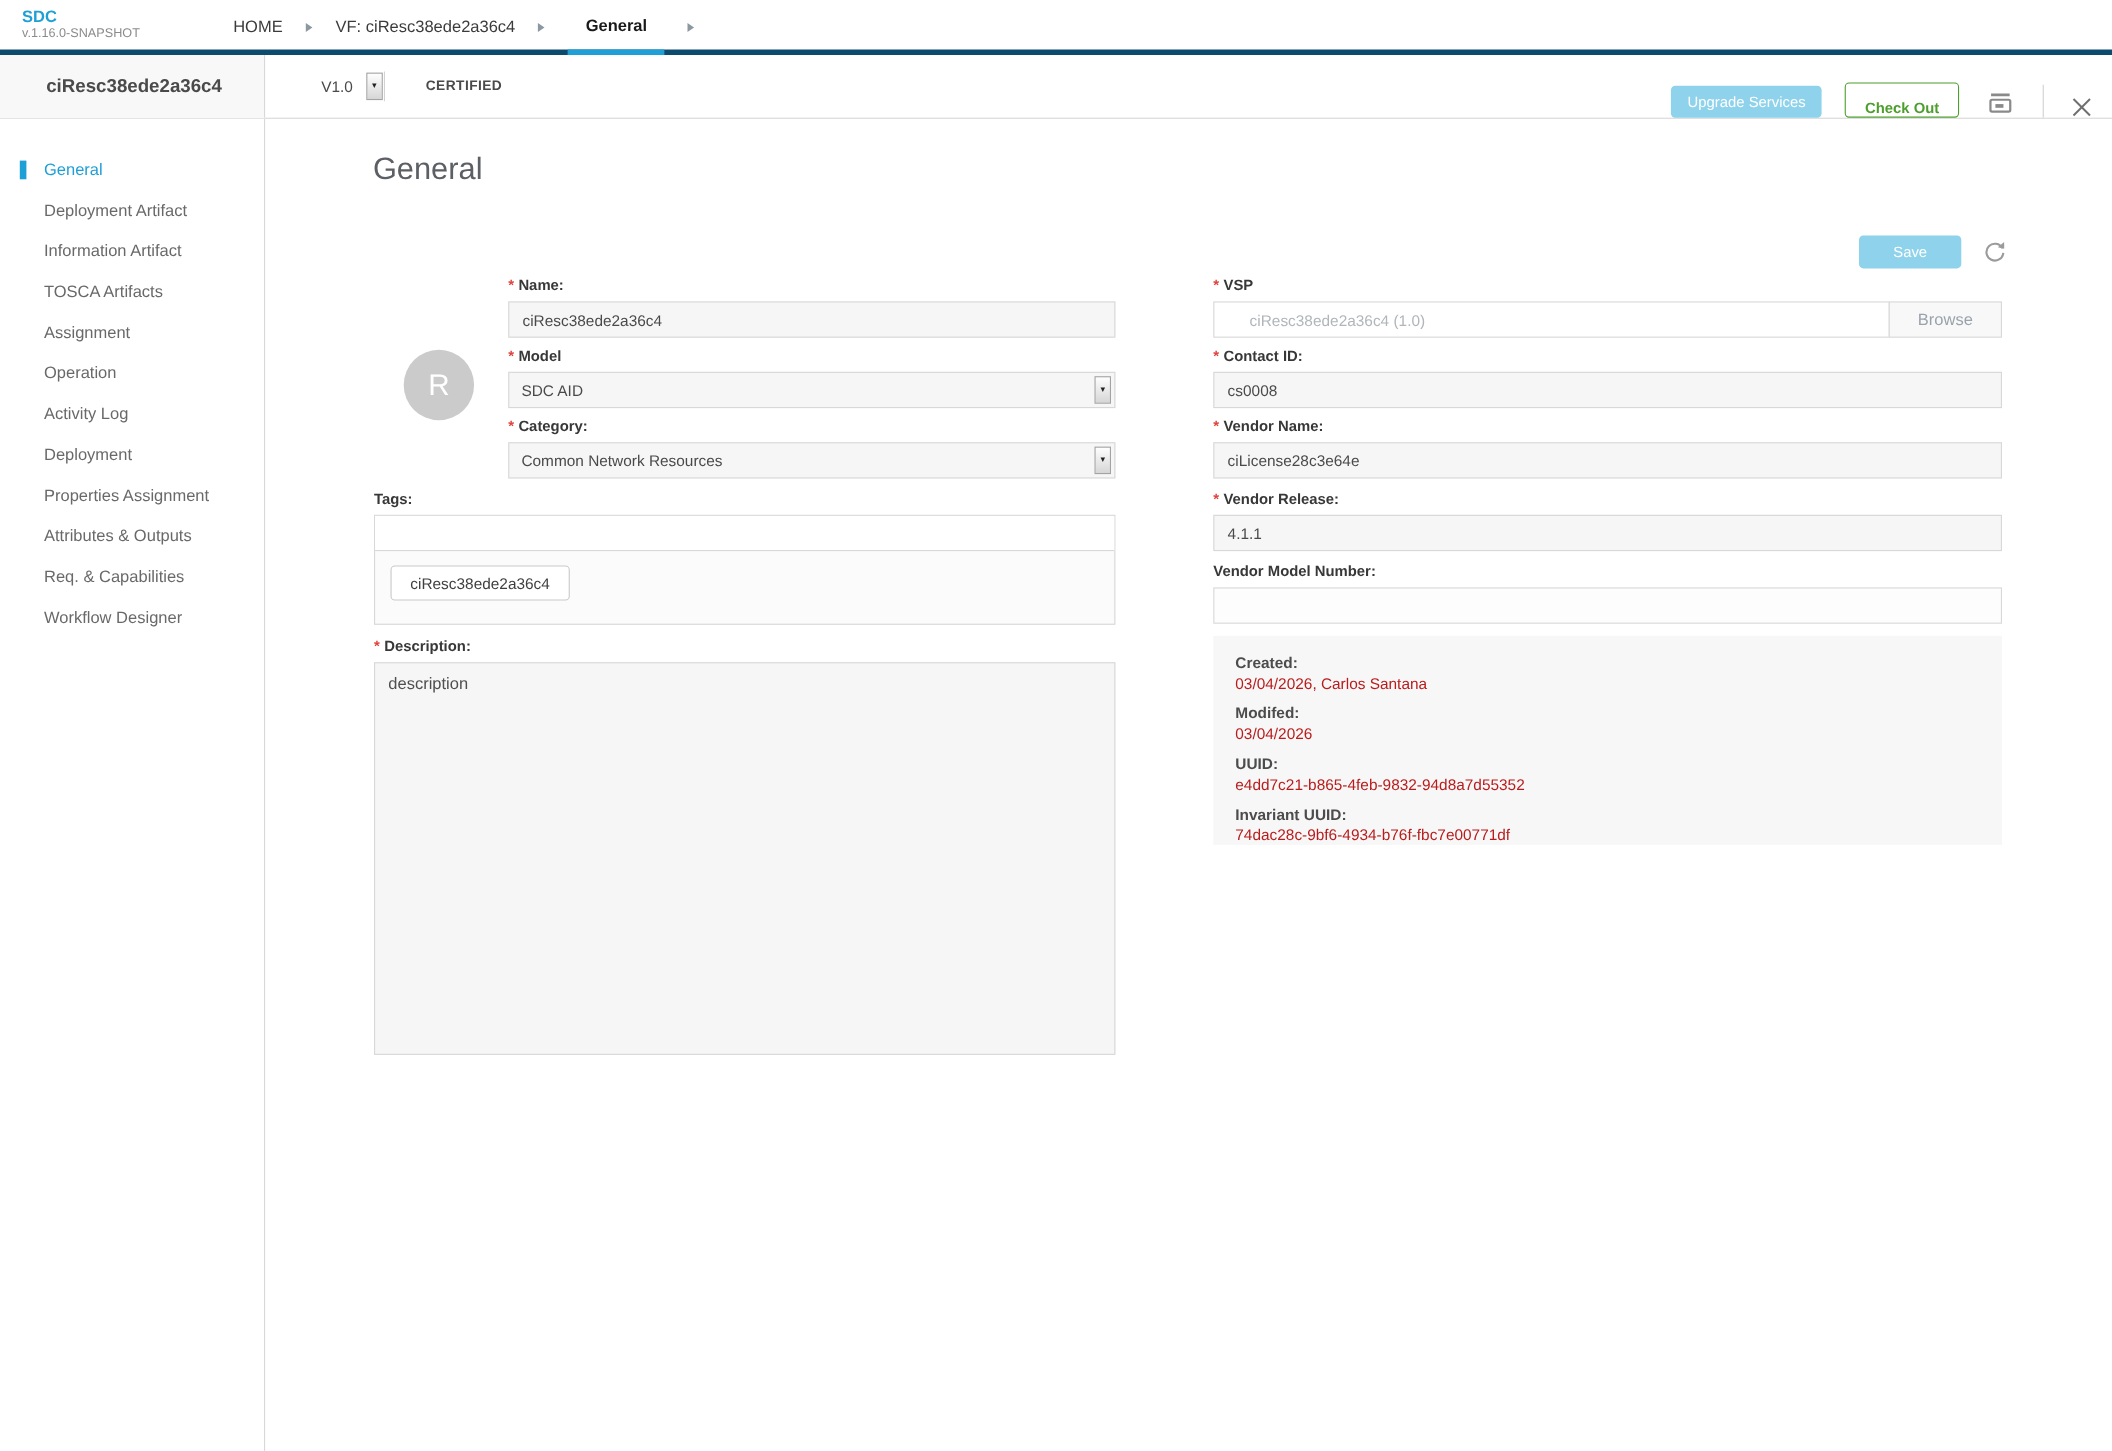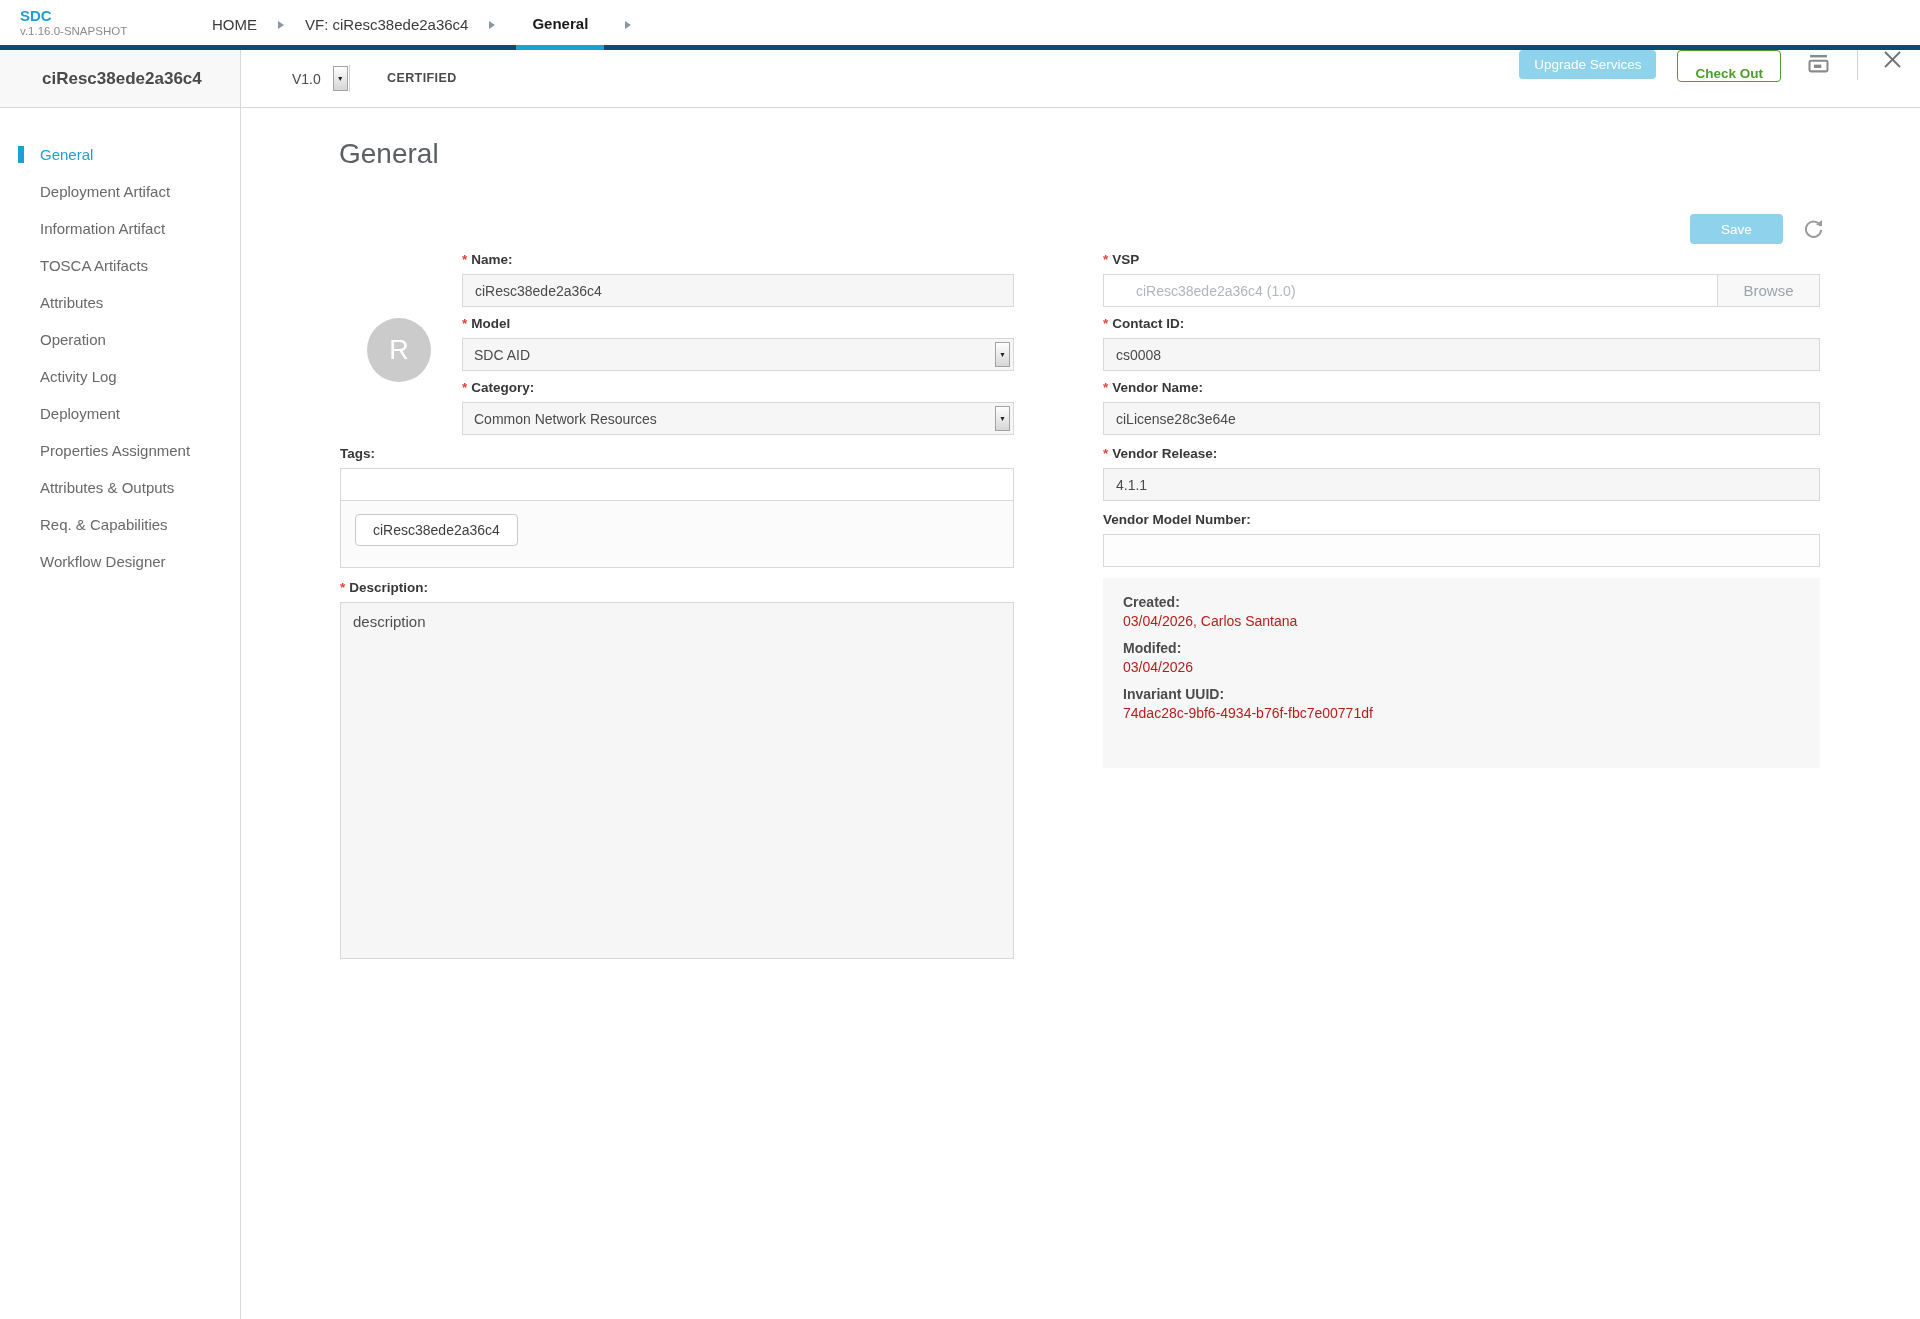--- a/index.html
+++ b/index.html
@@ -18,21 +18,21 @@
   
   .toolbar{position:absolute;left:0;top:50px;width:100%;height:58px;background:#fff;border-bottom:1px solid #d8d8d8;box-sizing:border-box;}
   .side-head{position:absolute;left:0;top:0;width:241px;height:57px;background:#f8f8f8;border-right:1px solid #d8d8d8;box-sizing:border-box;display:flex;align-items:center;}
   .entity-title{margin-left:42px;font-size:17px;font-weight:bold;color:#4a4a4a;}
   .version-box{position:absolute;left:292px;top:0;height:57px;display:flex;align-items:center;cursor:pointer;}
   .version-text{font-size:14px;color:#4a4a4a;margin-right:12px;}
   .caret-btn{width:15px;height:25px;border:1px solid #a3a3a3;background:linear-gradient(#fefefe,#d6d6d6);display:flex;align-items:center;justify-content:center;box-sizing:border-box;}
   .caret-btn::after{content:"▼";font-size:7px;color:#222;}
   .tb-divider{position:absolute;left:349px;top:15px;width:1px;height:27px;background:#d2d2d2;}
   .status-label{position:absolute;left:387px;top:0;line-height:57px;font-size:12.5px;font-weight:bold;color:#4a4a4a;letter-spacing:.4px;}
-  .tb-actions{position:absolute;right:18px;top:0;height:57px;display:flex;align-items:flex-start;}
+  .tb-actions{position:absolute;right:18px;top:0;height:57px;display:flex;align-items:flex-end;}
   .btn-upgrade{height:29px;padding:0 15px;background:#8ed2ec;color:#fff;border:none;border-radius:4px;font-size:13.5px;font-family:inherit;cursor:default;}
   .btn-checkout{height:29px;padding:15px 17px;margin-left:21px;background:#fff;color:#4d9e2c;border:1px solid #4d9e2c;border-radius:4px;font-size:13.5px;font-weight:600;font-family:inherit;cursor:pointer;}
   .icon-print{margin-left:24px;cursor:pointer;display:flex;align-items:center;}
   .action-sep{width:1px;height:30px;background:#d2d2d2;margin:0 25px;}
   .icon-close{cursor:pointer;display:flex;align-items:center;}
 
   
   .sidebar{position:absolute;left:0;top:108px;bottom:0;width:241px;background:#fff;border-right:1px solid #d8d8d8;box-sizing:border-box;padding-top:28px;}
   .nav-item{position:relative;height:37px;line-height:37px;padding-left:40px;font-size:15px;color:#696969;cursor:pointer;white-space:nowrap;}
   .nav-item.active{color:#1e9fd6;}
@@ -122,21 +122,21 @@
         </svg>
       </span>
     </div>
   </div>
 
   <div class="sidebar">
     <div class="nav-item active"><span class="active-bar"></span><span>General</span></div>
     <div class="nav-item"><span>Deployment Artifact</span></div>
     <div class="nav-item"><span>Information Artifact</span></div>
     <div class="nav-item"><span>TOSCA Artifacts</span></div>
-    <div class="nav-item"><span>Attributes</span></div>
+    <div class="nav-item"><span>Assignment</span></div>
     <div class="nav-item"><span>Operation</span></div>
     <div class="nav-item"><span>Activity Log</span></div>
     <div class="nav-item"><span>Deployment</span></div>
     <div class="nav-item"><span>Properties Assignment</span></div>
     <div class="nav-item"><span>Attributes &amp; Outputs</span></div>
     <div class="nav-item"><span>Req. &amp; Capabilities</span></div>
     <div class="nav-item"><span>Workflow Designer</span></div>
   </div>
 
   <div class="page-heading">General</div>
@@ -244,18 +244,22 @@
   <div class="meta-box">
     <div class="meta-entry">
       <div class="meta-label">Created:</div>
       <div class="meta-value">03/04/2026, Carlos Santana</div>
     </div>
     <div class="meta-entry">
       <div class="meta-label">Modifed:</div>
       <div class="meta-value">03/04/2026</div>
     </div>
     <div class="meta-entry">
+      <div class="meta-label">UUID:</div>
+      <div class="meta-value">e4dd7c21-b865-4feb-9832-94d8a7d55352</div>
+    </div>
+    <div class="meta-entry">
       <div class="meta-label">Invariant UUID:</div>
       <div class="meta-value">74dac28c-9bf6-4934-b76f-fbc7e00771df</div>
     </div>
   </div>
 
 </div>
 
 </body></html>

